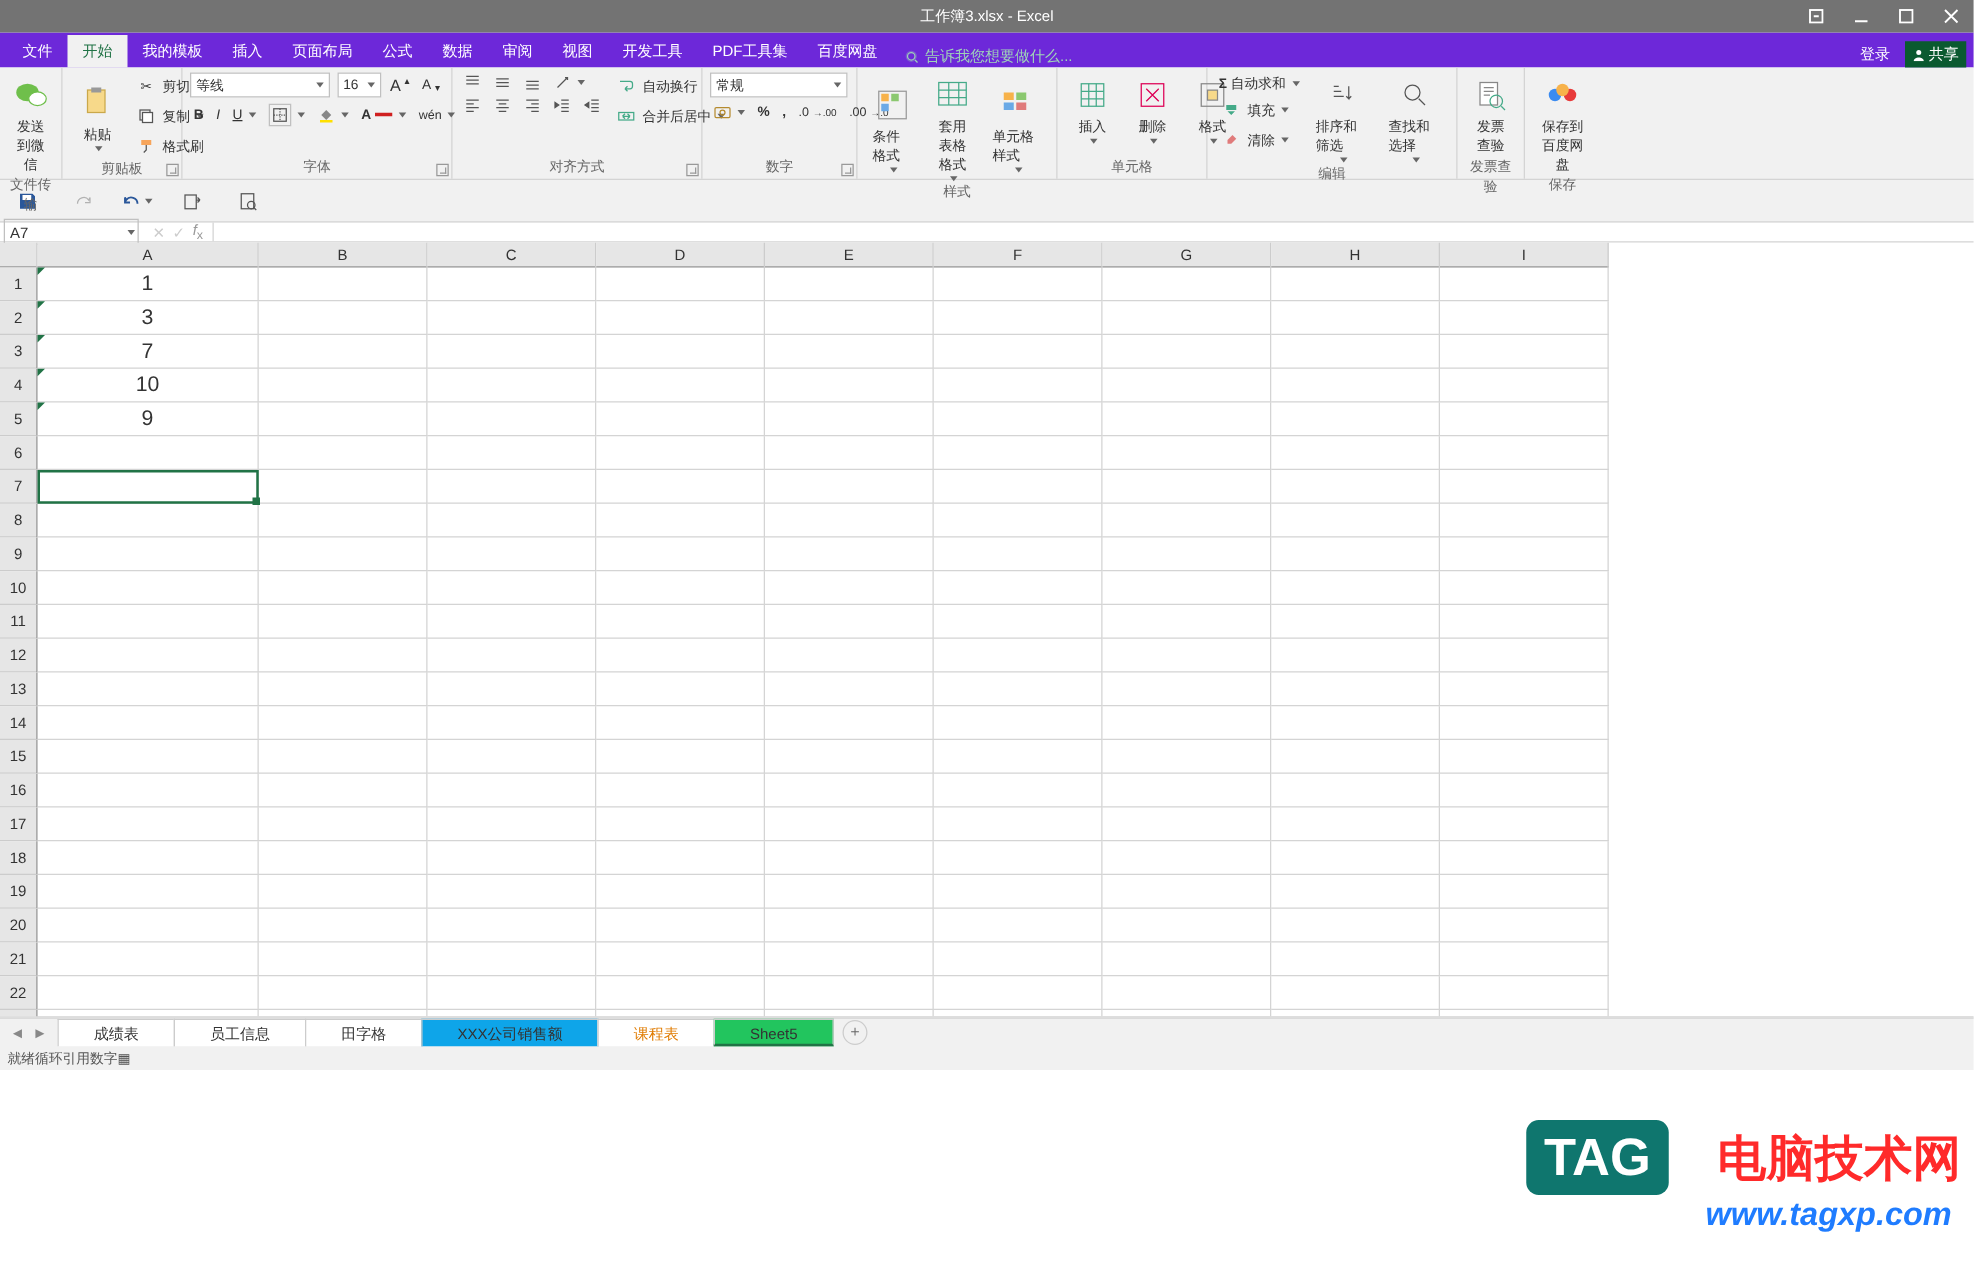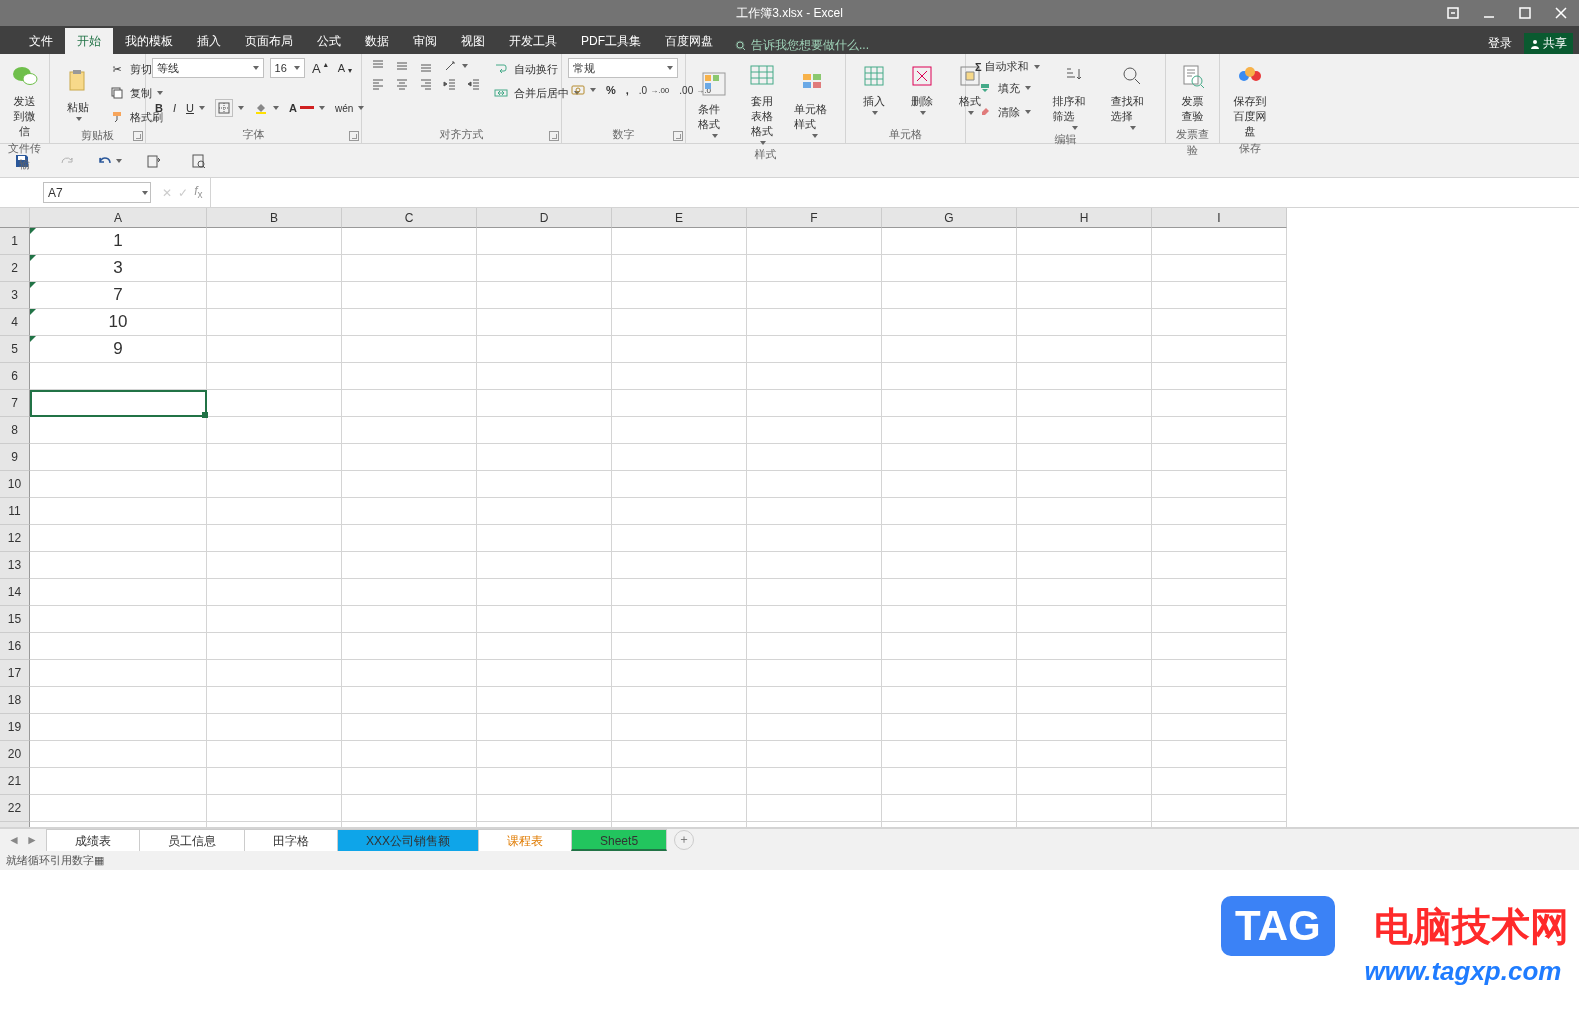--- a/index.html
+++ b/index.html
@@ -6,21 +6,21 @@
 body { background:#fff; width:1579px; height:1027px; overflow:hidden; font-size:12px; color:#333; }
 
 
 .titlebar { height:26px; background:#737373; display:flex; align-items:center; position:relative; }
 .titlebar .title { position:absolute; left:50%; transform:translateX(-50%); color:#fff; font-size:12px; }
 .titlebar .winbtns { position:absolute; right:0; display:flex; }
 .titlebar .winbtn { width:36px; height:26px; display:flex; align-items:center; justify-content:center; color:#fff; }
 .titlebar .winbtn svg { width:12px; height:12px; stroke:#fff; fill:none; stroke-width:1.5; }
 
 
-.tabs { height:28px; background:#404040; display:flex; align-items:flex-end; padding-left:17px; }
+.tabs { height:28px; background:#6d28d9; display:flex; align-items:flex-end; padding-left:6px; }
 .tab { padding:0 12px; height:26px; line-height:26px; color:#fff; font-size:12px; cursor:pointer; }
 .tab.active { background:#f1f1f1; color:#217346; }
 .tabs .tell { margin-left:10px; color:#9fd3b8; display:flex; align-items:center; gap:4px; font-size:12px; }
 .tabs .right { margin-left:auto; display:flex; align-items:center; gap:4px; padding-right:6px; }
 .tabs .right .login { color:#fff; padding:0 8px; }
 .tabs .right .share { background:#0a5a30; color:#fff; padding:2px 6px; display:flex; align-items:center; gap:3px; }
 
 
 .ribbon { height:90px; background:#f1f1f1; border-bottom:1px solid #d4d4d4; display:flex; }
 .group { border-right:1px solid #d4d4d4; padding:4px 6px 0 6px; display:flex; flex-direction:column; position:relative; }
@@ -38,21 +38,21 @@
 .sel.font { width:130px; }
 .sel.size { width:40px; margin-left:2px; }
 .sel.numfmt { width:110px; }
 .sq { width:18px; height:18px; border:1px solid #c0c0c0; display:inline-flex; align-items:center; justify-content:center; font-size:11px; }
 
 
 .quickbar { height:34px; background:#f1f1f1; border-bottom:1px solid #d4d4d4; display:flex; align-items:center; gap:20px; padding:0 10px; }
 .quickbar .qbtn { width:24px; height:24px; display:flex; align-items:center; justify-content:center; }
 
 
-.formulabar { height:30px; border-bottom:1px solid #d4d4d4; display:flex; align-items:center;padding-left:40px; }
+.formulabar { height:16px; border-bottom:1px solid #d4d4d4; display:flex; align-items:center; }
 .namebox { width:108px; height:21px; border:1px solid #c0c0c0; margin:0 3px; display:flex; align-items:center; padding:0 4px; font-size:12px; position:relative; }
 .namebox .nbdd { position:absolute; right:2px; }
 .fb-btns { display:flex; gap:6px; padding:0 8px; border-right:1px solid #d4d4d4; height:100%; align-items:center; color:#999; }
 .fb-input { flex:1; height:21px; padding:0 6px; }
 
 
 .gridwrap { position:relative; height:620px; overflow:hidden; border-bottom:1px solid #d4d4d4; }
 .corner { position:absolute; left:0; top:0; width:30px; height:20px; background:#e6e6e6; border-right:1px solid #ccc; border-bottom:1px solid #999; }
 .colheads { position:absolute; left:30px; top:0; height:20px; display:flex; }
 .colhead { background:#e6e6e6; border-right:1px solid #ccc; border-bottom:1px solid #999; text-align:center; line-height:20px; font-size:12px; color:#333; }
@@ -78,21 +78,21 @@
 .stab.hl1 { background:#0ea5e9; }
 .stab.hl2 { background:#22c55e; border-bottom:2px solid #217346; }
 .stab.orange{ color:#e07b00; }
 .sheetbar .addsheet { width:20px; height:20px; border:1px solid #ccc; border-radius:50%; display:flex; align-items:center; justify-content:center; margin-left:8px; color:#666; }
 
 
 .statusbar { height:20px; background:#f1f1f1; display:flex; align-items:center; font-size:11px; color:#555; padding:0 6px; }
 
 
 .watermark { position:absolute; right:10px; bottom:40px; pointer-events:none; }
-.watermark .tag { background:#3b82f6; color:#fff; font-weight:bold; font-size:42px; padding:6px 14px; border-radius:10px; display:inline-block; }
+.watermark .tag { background:#0f766e; color:#fff; font-weight:bold; font-size:42px; padding:6px 14px; border-radius:10px; display:inline-block; }
 .watermark .txt1 { color:#ff2a2a; font-size:39px; font-weight:bold; text-shadow:1px 1px 0 #fff, -1px -1px 0 #fff;margin-left:36px; }
 .watermark .txt2 { color:#1f7cff; font-size:26px; font-weight:bold; font-style:italic; text-shadow:1px 1px 0 #fff; }
 
 svg { display:block; }
 </style>
 </head>
 <body>
 
 <div class="titlebar">
   <div class="title">工作簿3.xlsx - Excel</div>
@@ -206,21 +206,21 @@
             </span>
             <span>格式刷</span>
           </div>
       </div>
     </div>
     <div class="label">剪贴板</div>
     <div class="dlg"></div>
   </div>
 
   <div class="group" style="width:216px">
-    <div class="gcol" style="gap:20px">
+    <div class="gcol" style="gap:4px">
       <div class="grow">
         <div class="sel font">
             <span>等线</span>
             <span class="dd" style="margin-left:auto"></span>
           </div>
         <div class="sel size">
             <span>16</span>
             <span class="dd" style="margin-left:auto"></span>
           </div>
         <div class="btn">

